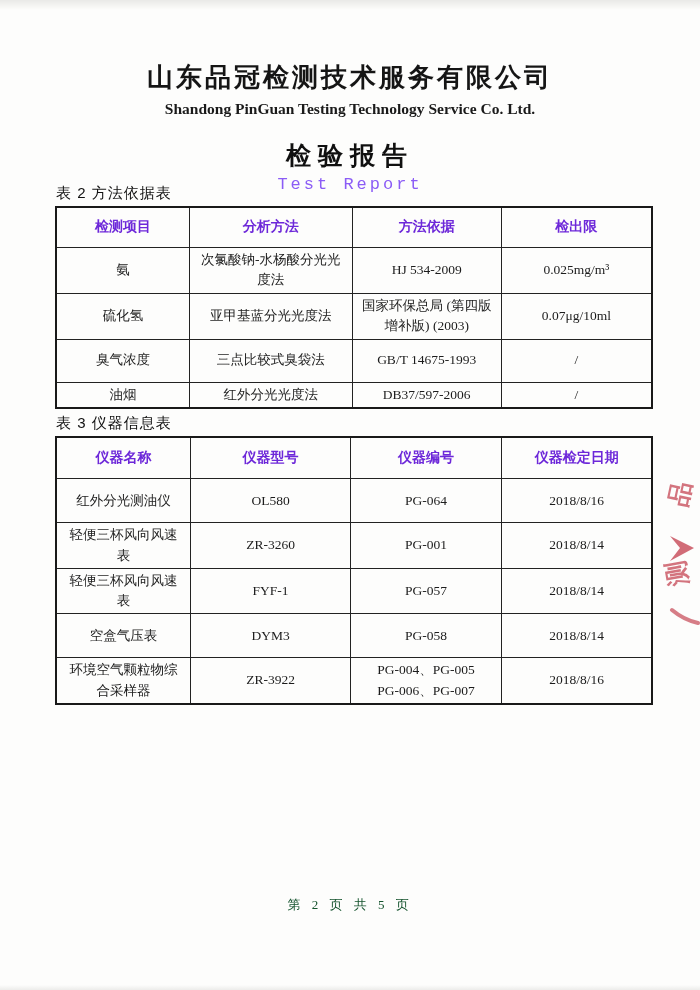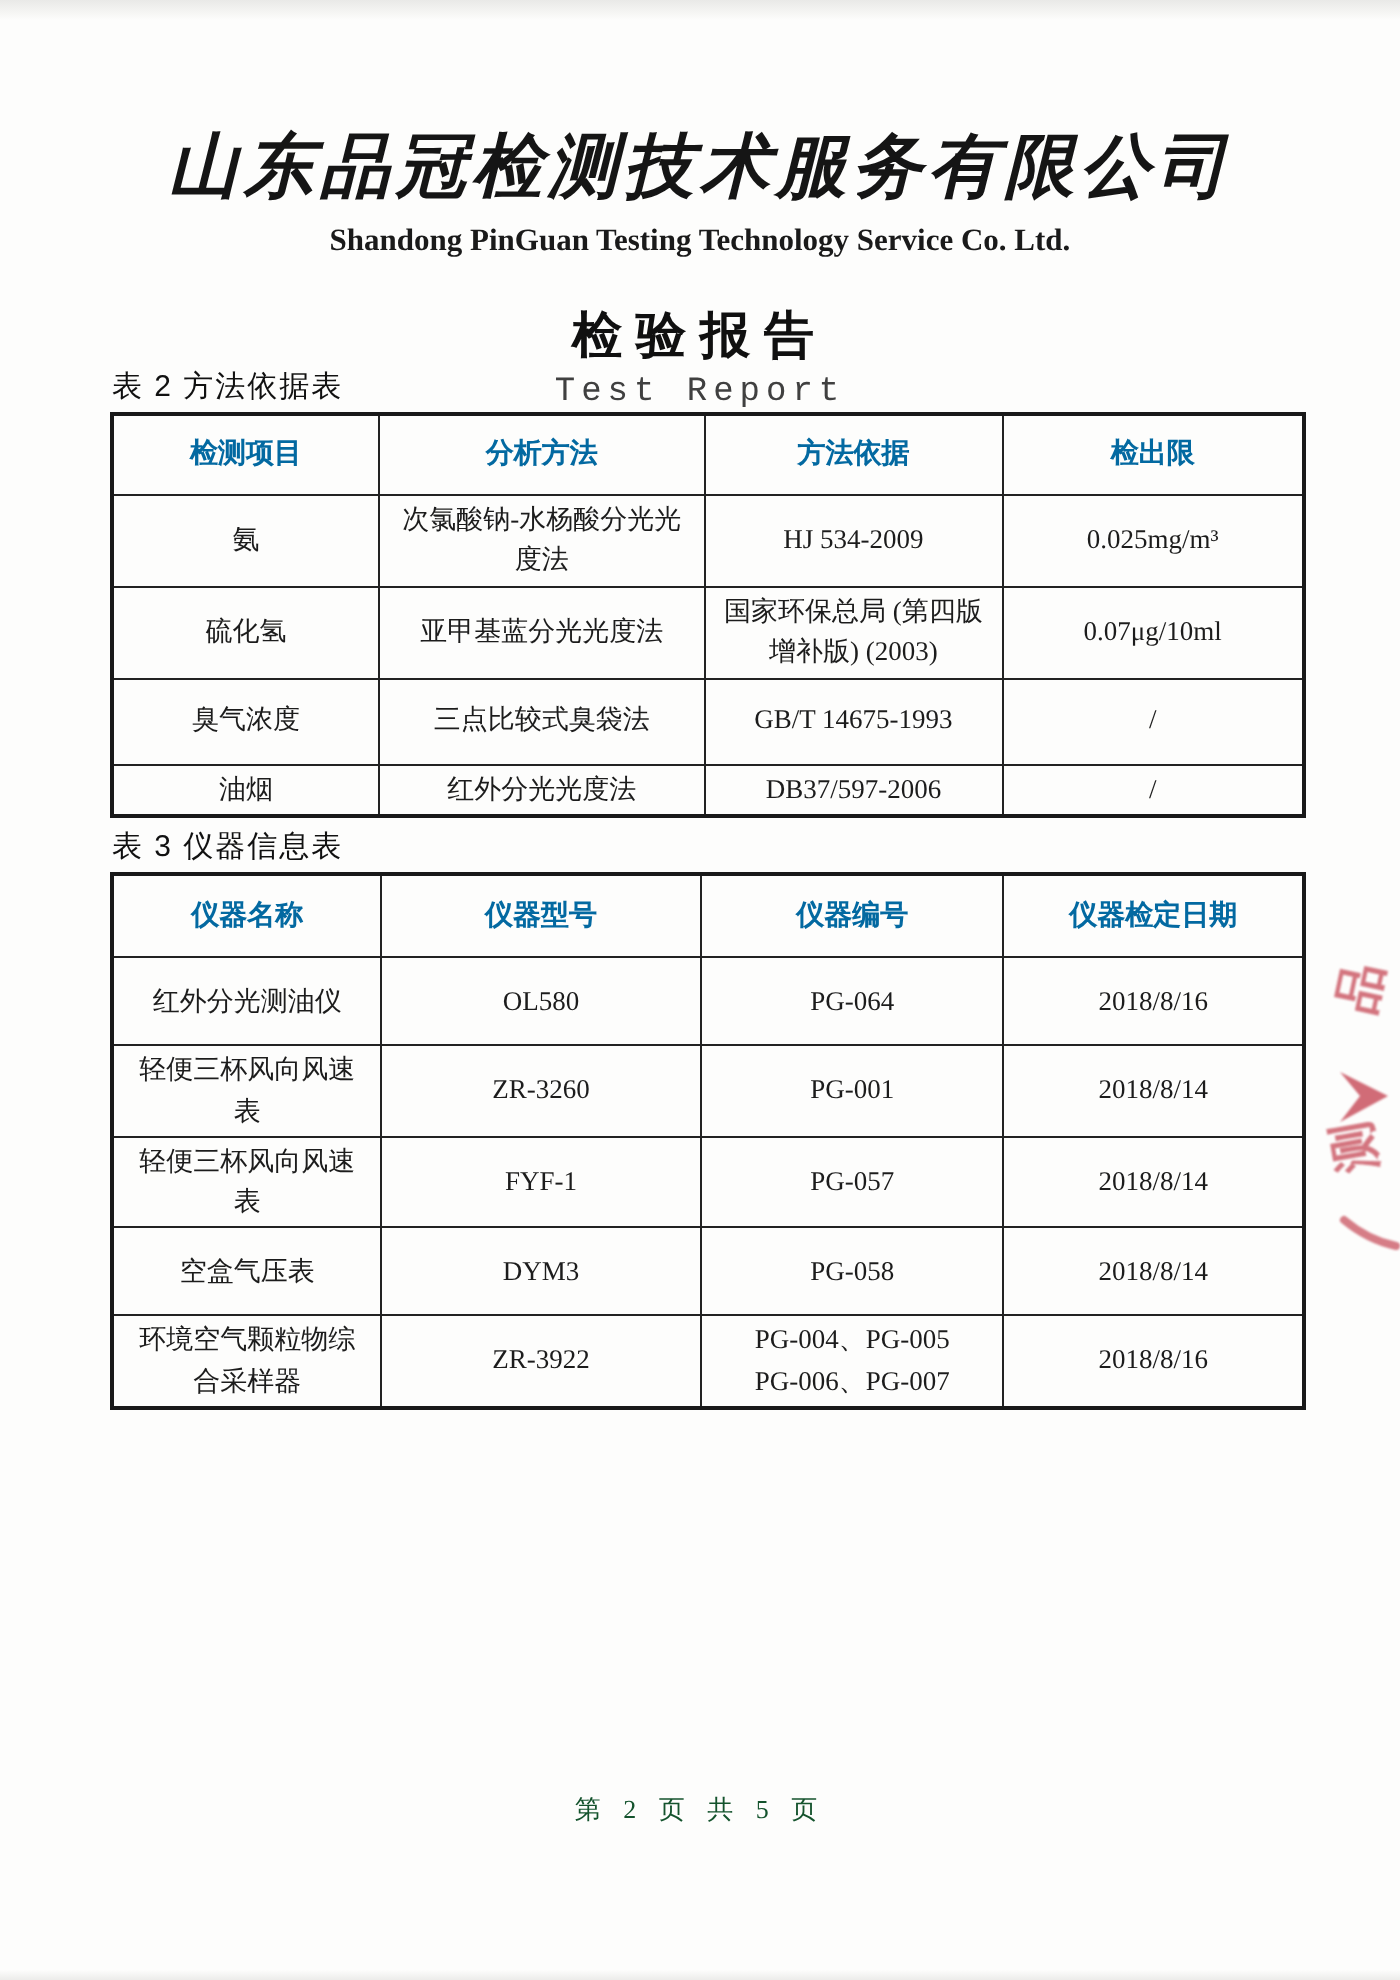--- a/index.html
+++ b/index.html
@@ -3,33 +3,33 @@
 <meta charset="utf-8">
 <style>
   html,body{margin:0;padding:0;}
   body{width:700px;height:990px;background:#ffffff;font-family:"Liberation Serif","DejaVu Serif",serif;}
   .page{position:relative;width:700px;height:990px;background:#fdfdfc;overflow:hidden;color:#1b1b1b;}
   
   .scan-top{position:absolute;top:0;left:0;width:700px;height:10px;background:linear-gradient(#e9e9e7,#f7f7f5 70%,rgba(255,255,255,0));}
   .scan-bottom{position:absolute;bottom:0;left:0;width:700px;height:5px;background:linear-gradient(rgba(255,255,255,0),#ececea);}
 
   .header{position:absolute;top:0;left:0;width:700px;text-align:center;}
-  .company-cn{margin-top:60px;font-family:"Liberation Sans","DejaVu Sans",sans-serif;font-size:35px;font-weight:bold;letter-spacing:3px;color:#151515;font-style:italic;}
+  .company-cn{margin-top:60px;font-family:"Liberation Sans","DejaVu Sans",sans-serif;font-size:26px;font-weight:bold;letter-spacing:3px;color:#151515;}
   .company-en{margin-top:5px;font-family:"Liberation Serif","DejaVu Serif",serif;font-size:15.5px;font-weight:bold;color:#1a1a1a;}
   .title-cn{margin-top:21px;font-family:"Liberation Sans","DejaVu Sans",sans-serif;font-size:25px;font-weight:bold;letter-spacing:7px;color:#101010;}
-  .title-en{margin-top:3px;font-family:"Liberation Mono","DejaVu Sans Mono",monospace;font-size:17px;letter-spacing:3px;color:#404040;}
+  .title-en{margin-top:3px;font-family:"Liberation Mono","DejaVu Sans Mono",monospace;font-size:17px;letter-spacing:3px;color:#8b5cf6;}
 
   .content{position:absolute;left:55px;top:184px;width:598px;}
   .tbl-caption{font-family:"Liberation Sans","DejaVu Sans",sans-serif;font-size:15px;font-weight:normal;letter-spacing:1px;color:#111;margin:0 0 3px 1px;}
   .tbl-caption.second{margin-top:5px;}
 
   table{border-collapse:collapse;width:598px;table-layout:fixed;}
   table{border:2.5px solid #191919;}
   th,td{border:1.5px solid #222;text-align:center;vertical-align:middle;padding:2px 6px;box-sizing:border-box;}
-  th{font-family:"Liberation Sans","DejaVu Sans",sans-serif;font-size:14px;font-weight:bold;color:#0369a1;}
+  th{font-family:"Liberation Sans","DejaVu Sans",sans-serif;font-size:14px;font-weight:bold;color:#6d28d9;}
   td{font-family:"Liberation Serif","DejaVu Serif",serif;font-size:13.5px;color:#1c1c1c;line-height:1.5;white-space:pre-line;}
   #table2 col:nth-child(1){width:22.4%;} #table2 col:nth-child(2){width:27.3%;}
   #table2 col:nth-child(3){width:25.0%;} #table2 col:nth-child(4){width:25.3%;}
   #table3 col:nth-child(1){width:22.6%;} #table3 col:nth-child(2){width:26.8%;}
   #table3 col:nth-child(3){width:25.4%;} #table3 col:nth-child(4){width:25.2%;}
   #table2 thead tr{height:40px;}
   #table2 tbody tr:nth-child(1){height:46px;}
   #table2 tbody tr:nth-child(2){height:46px;}
   #table2 tbody tr:nth-child(3){height:43px;margin-left:44px;}
   #table2 tbody tr:nth-child(4){height:24px;margin-left:11px;}

